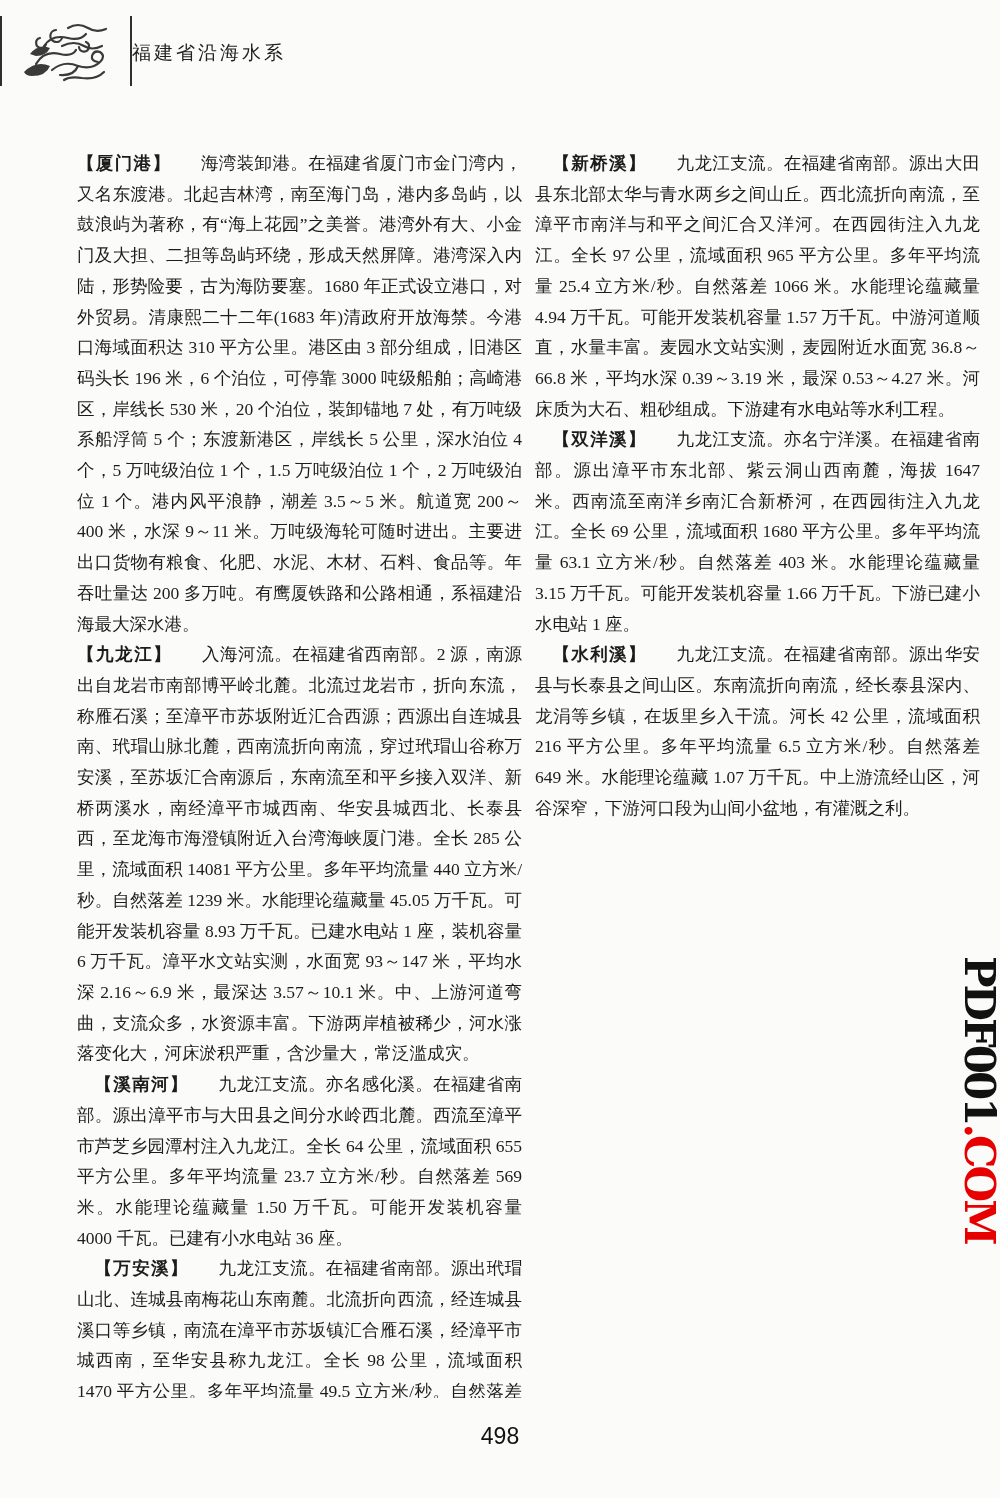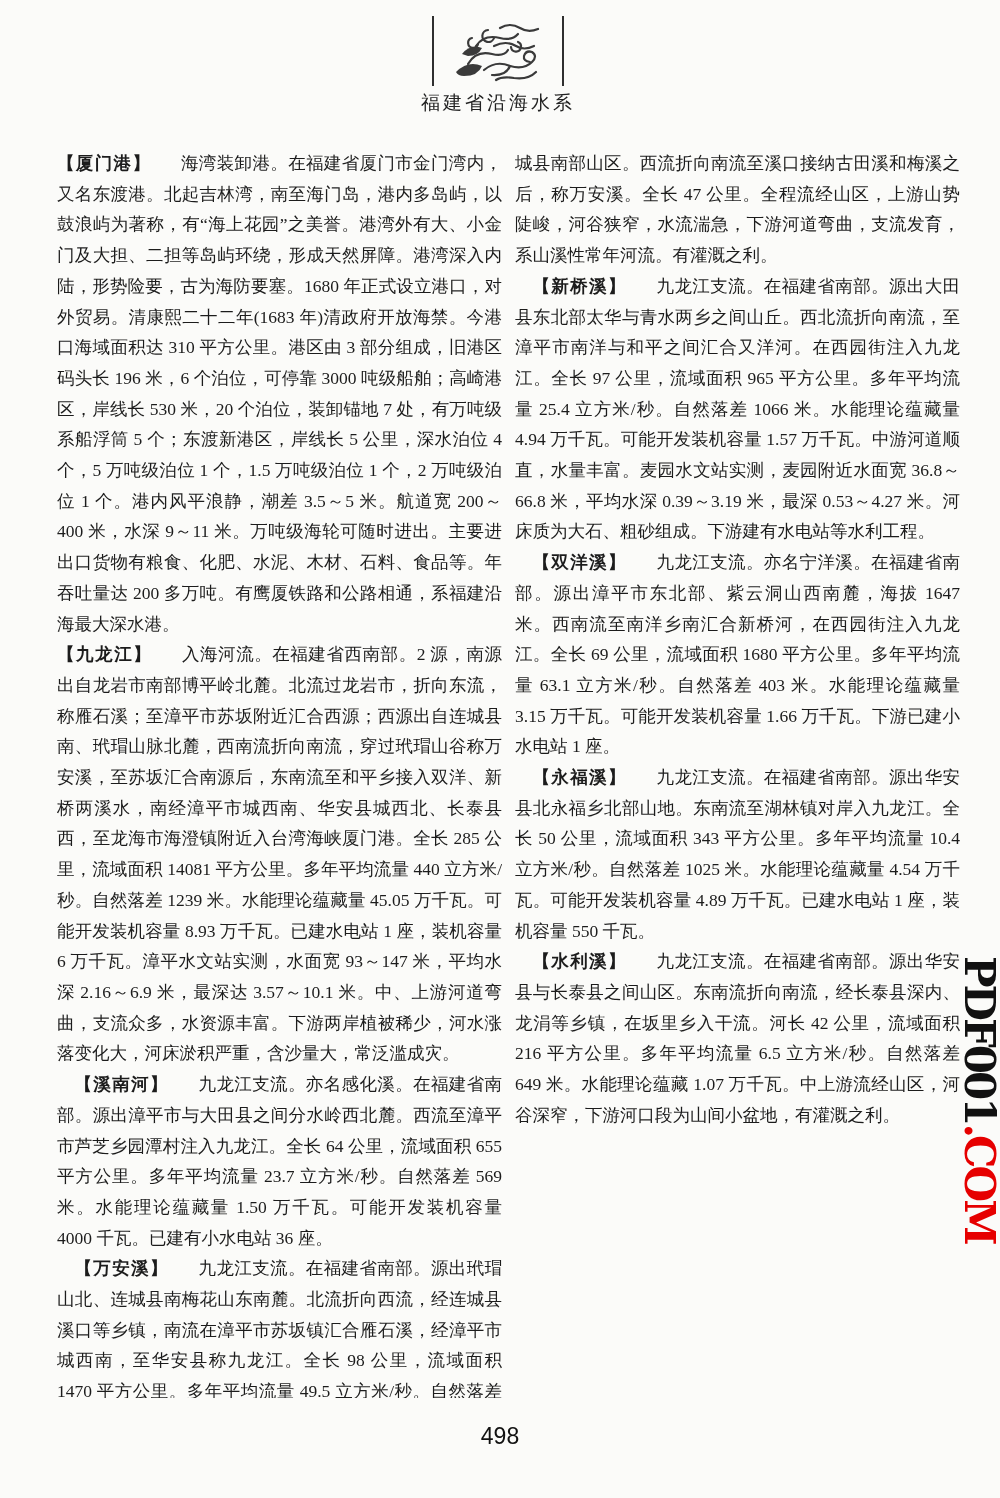--- a/index.html
+++ b/index.html
@@ -7,39 +7,39 @@
     width:1000px; height:1498px;
     background:#fbfbf9;
     position:relative;
     font-family:"Liberation Serif", serif;
     color:#1c1c1c;
     overflow:hidden;
   }
   
   .header {
     position:absolute; top:16px; left:0; width:996px;
-    display:flex; flex-direction:column; align-items:center;
+    display:flex; flex-direction:row; align-items:center;
   }
   .ornament-wrap {
     display:flex; align-items:stretch; gap:14px;
     height:70px;
   }
   .ornament-bar {
     width:2px; background:#2f2f2f; height:70px;
   }
   .ornament-wrap svg { display:block; margin-top:4px; }
   .page-title {
     margin-top:4px;
     font-size:19px;
     letter-spacing:3px;
     color:#222;
   }
   
   .columns {
-    position:absolute; top:148px; left:57px;
+    position:absolute; top:148px; left:77px;
     width:903px;
     display:flex; gap:13px;
   }
   .col {
     width:445px;
     font-size:17.5px;
     line-height:30.7px;
     text-align:justify;
     text-justify:inter-ideograph;
     max-height:1250px;
@@ -107,24 +107,22 @@
 
   <div class="col">
     <p class="entry"><span class="head">【厦门港】</span><span>海湾装卸港。在福建省厦门市金门湾内，又名东渡港。北起吉林湾，南至海门岛，港内多岛屿，以鼓浪屿为著称，有“海上花园”之美誉。港湾外有大、小金门及大担、二担等岛屿环绕，形成天然屏障。港湾深入内陆，形势险要，古为海防要塞。1680 年正式设立港口，对外贸易。清康熙二十二年(1683 年)清政府开放海禁。今港口海域面积达 310 平方公里。港区由 3 部分组成，旧港区码头长 196 米，6 个泊位，可停靠 3000 吨级船舶；高崎港区，岸线长 530 米，20 个泊位，装卸锚地 7 处，有万吨级系船浮筒 5 个；东渡新港区，岸线长 5 公里，深水泊位 4 个，5 万吨级泊位 1 个，1.5 万吨级泊位 1 个，2 万吨级泊位 1 个。港内风平浪静，潮差 3.5～5 米。航道宽 200～400 米，水深 9～11 米。万吨级海轮可随时进出。主要进出口货物有粮食、化肥、水泥、木材、石料、食品等。年吞吐量达 200 多万吨。有鹰厦铁路和公路相通，系福建沿海最大深水港。</span></p>
     <p class="entry"><span class="head">【九龙江】</span><span>入海河流。在福建省西南部。2 源，南源出自龙岩市南部博平岭北麓。北流过龙岩市，折向东流，称雁石溪；至漳平市苏坂附近汇合西源；西源出自连城县南、玳瑁山脉北麓，西南流折向南流，穿过玳瑁山谷称万安溪，至苏坂汇合南源后，东南流至和平乡接入双洋、新桥两溪水，南经漳平市城西南、华安县城西北、长泰县西，至龙海市海澄镇附近入台湾海峡厦门港。全长 285 公里，流域面积 14081 平方公里。多年平均流量 440 立方米/秒。自然落差 1239 米。水能理论蕴藏量 45.05 万千瓦。可能开发装机容量 8.93 万千瓦。已建水电站 1 座，装机容量 6 万千瓦。漳平水文站实测，水面宽 93～147 米，平均水深 2.16～6.9 米，最深达 3.57～10.1 米。中、上游河道弯曲，支流众多，水资源丰富。下游两岸植被稀少，河水涨落变化大，河床淤积严重，含沙量大，常泛滥成灾。</span></p>
     <p class="entry indent"><span class="head">【溪南河】</span><span>九龙江支流。亦名感化溪。在福建省南部。源出漳平市与大田县之间分水岭西北麓。西流至漳平市芦芝乡园潭村注入九龙江。全长 64 公里，流域面积 655 平方公里。多年平均流量 23.7 立方米/秒。自然落差 569 米。水能理论蕴藏量 1.50 万千瓦。可能开发装机容量 4000 千瓦。已建有小水电站 36 座。</span></p>
     <p class="entry indent"><span class="head">【万安溪】</span><span>九龙江支流。在福建省南部。源出玳瑁山北、连城县南梅花山东南麓。北流折向西流，经连城县溪口等乡镇，南流在漳平市苏坂镇汇合雁石溪，经漳平市城西南，至华安县称九龙江。全长 98 公里，流域面积 1470 平方公里。多年平均流量 49.5 立方米/秒。自然落差 1340 米。水能理论蕴藏量 7.57 万千瓦。可能开发装机容量 4.74 万千瓦。两岸高山深谷，河道束放相间。白沙附近水面宽 71.5～86 米，平均水深 0.75～4.34 米，最深 1.09～4.88 米。主要支流有藿溪等。</span></p>
 
   </div>
 
   <div class="col">
-    <p class="entry"><span>城县南部山区。西流折向南流至溪口接纳古田溪和梅溪之后，称万安溪。全长 47 公里。全程流经山区，上游山势陡峻，河谷狭窄，水流湍急，下游河道弯曲，支流发育，系山溪性常年河流。有灌溉之利。</span></p>
     <p class="entry indent"><span class="head">【新桥溪】</span><span>九龙江支流。在福建省南部。源出大田县东北部太华与青水两乡之间山丘。西北流折向南流，至漳平市南洋与和平之间汇合又洋河。在西园街注入九龙江。全长 97 公里，流域面积 965 平方公里。多年平均流量 25.4 立方米/秒。自然落差 1066 米。水能理论蕴藏量 4.94 万千瓦。可能开发装机容量 1.57 万千瓦。中游河道顺直，水量丰富。麦园水文站实测，麦园附近水面宽 36.8～66.8 米，平均水深 0.39～3.19 米，最深 0.53～4.27 米。河床质为大石、粗砂组成。下游建有水电站等水利工程。</span></p>
     <p class="entry indent"><span class="head">【双洋溪】</span><span>九龙江支流。亦名宁洋溪。在福建省南部。源出漳平市东北部、紫云洞山西南麓，海拔 1647 米。西南流至南洋乡南汇合新桥河，在西园街注入九龙江。全长 69 公里，流域面积 1680 平方公里。多年平均流量 63.1 立方米/秒。自然落差 403 米。水能理论蕴藏量 3.15 万千瓦。可能开发装机容量 1.66 万千瓦。下游已建小水电站 1 座。</span></p>
-    <p class="entry indent"><span class="head">【永福溪】</span><span>九龙江支流。在福建省南部。源出华安县北永福乡北部山地。东南流至湖林镇对岸入九龙江。全长 50 公里，流域面积 343 平方公里。多年平均流量 10.4 立方米/秒。自然落差 1025 米。水能理论蕴藏量 4.54 万千瓦。可能开发装机容量 4.89 万千瓦。已建水电站 1 座，装机容量 550 千瓦。</span></p>
     <p class="entry indent"><span class="head">【水利溪】</span><span>九龙江支流。在福建省南部。源出华安县与长泰县之间山区。东南流折向南流，经长泰县深内、龙涓等乡镇，在坂里乡入干流。河长 42 公里，流域面积 216 平方公里。多年平均流量 6.5 立方米/秒。自然落差 649 米。水能理论蕴藏 1.07 万千瓦。中上游流经山区，河谷深窄，下游河口段为山间小盆地，有灌溉之利。</span></p>
   </div>
 
 </div>
 
 <div class="page-number">498</div>
 
 <div class="watermark"><span class="wm-black">PDF001</span><span class="wm-red">.COM</span></div>
 
 </body></html>

